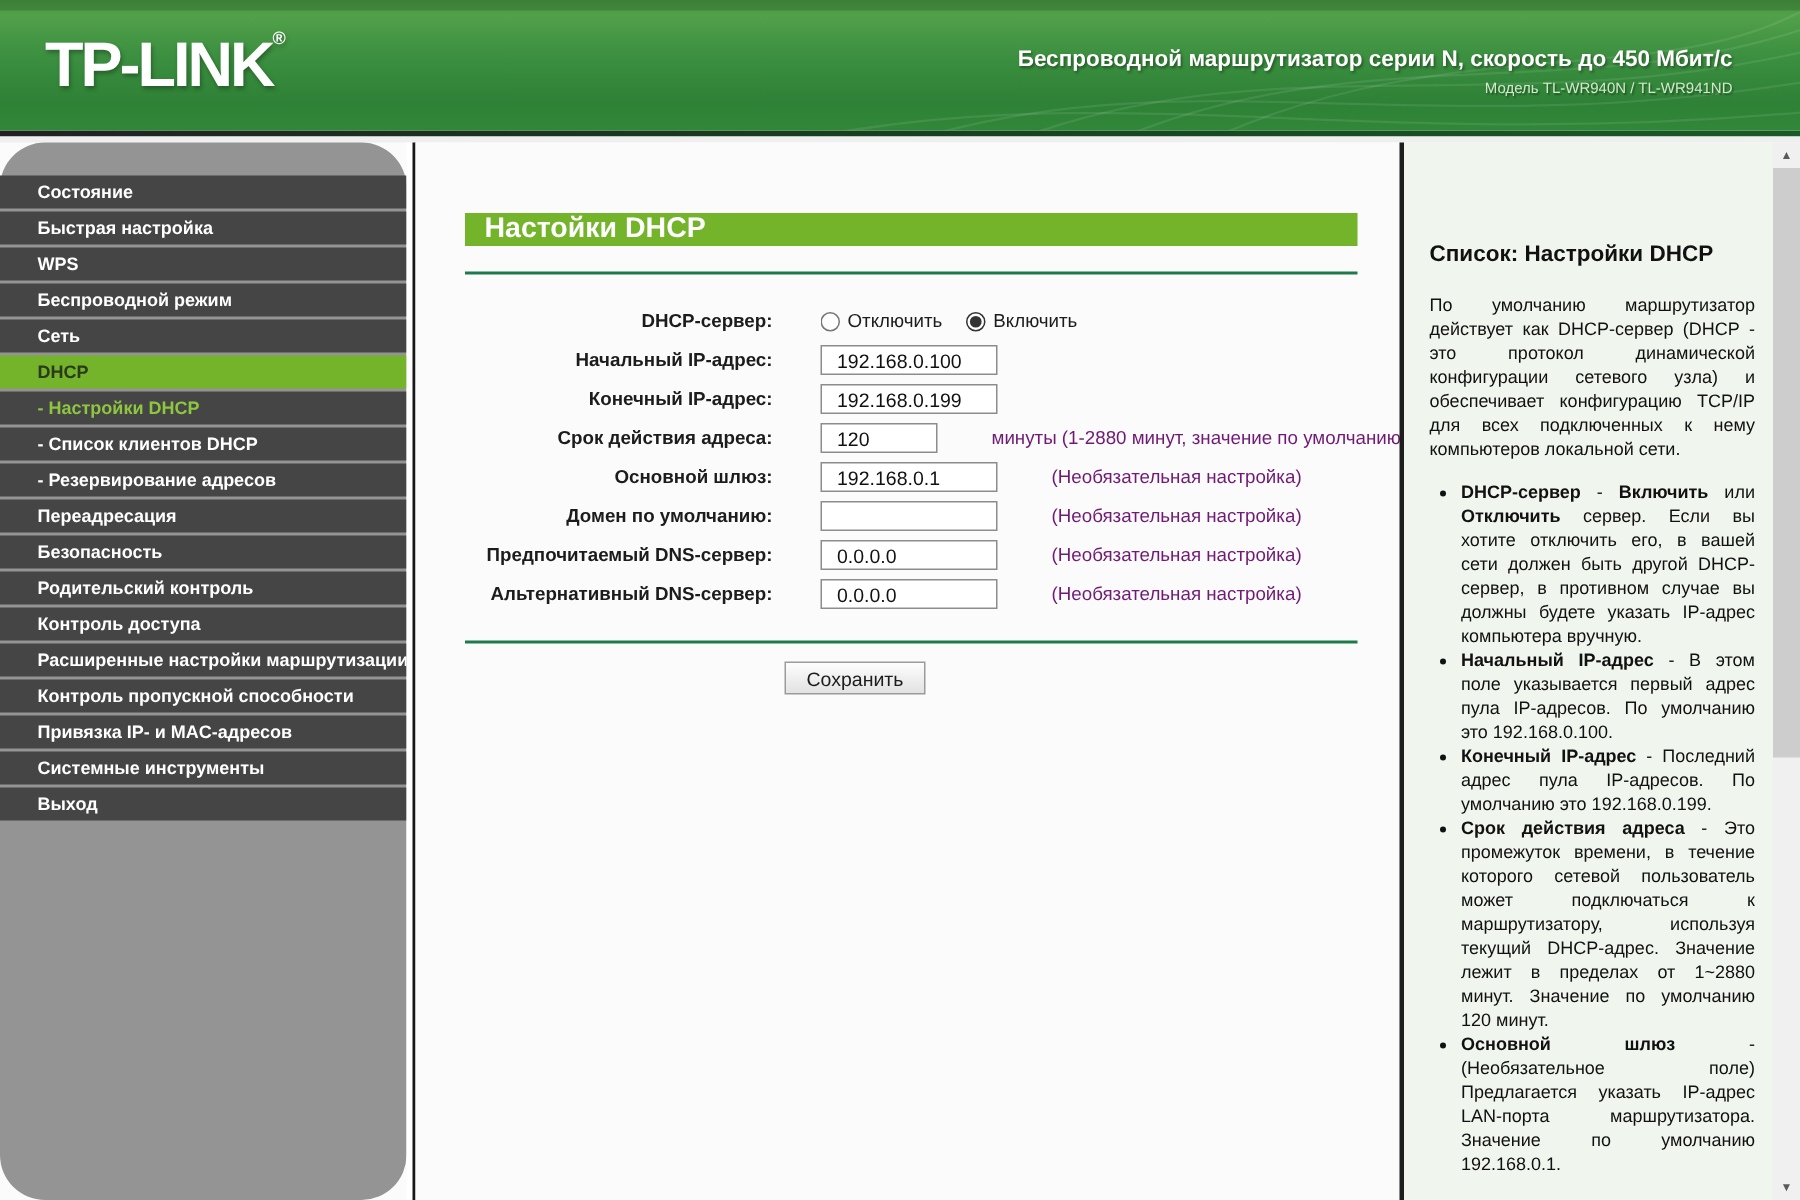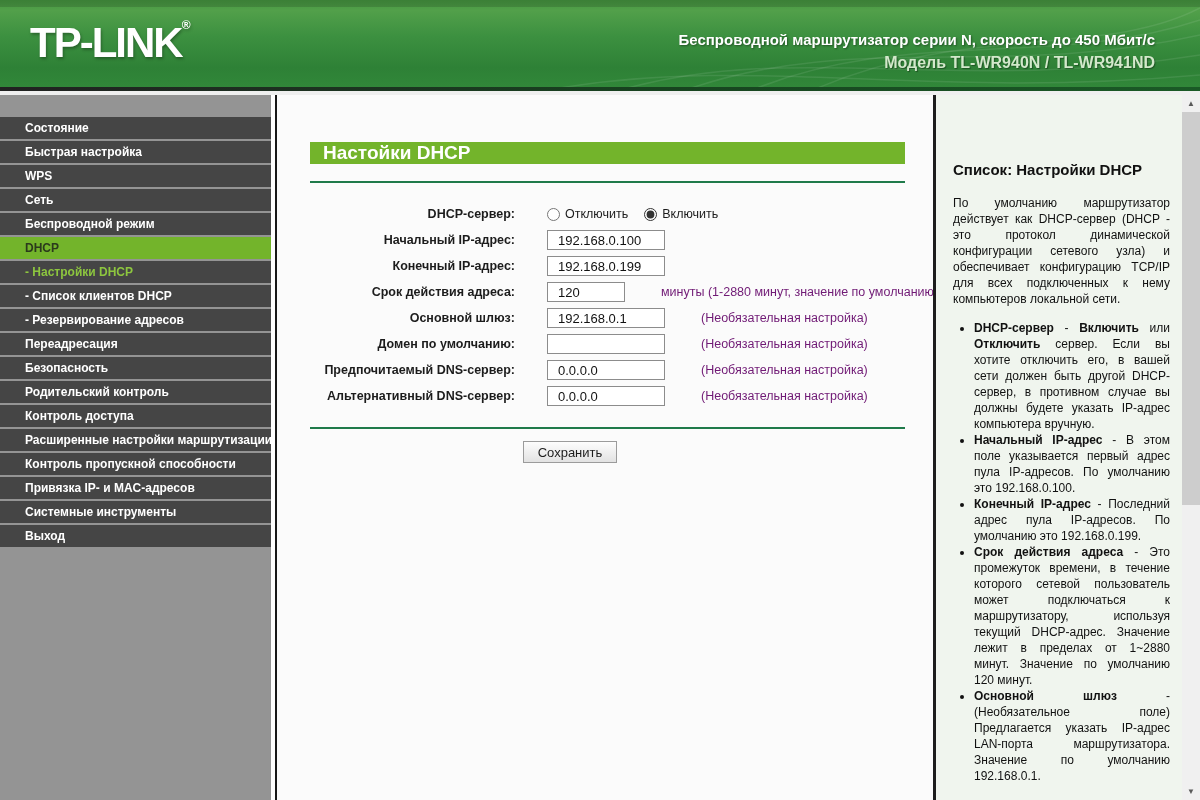--- a/index.html
+++ b/index.html
@@ -10,26 +10,26 @@
   .header { position:absolute; top:0; left:0; width:1200px; height:95px; }
   .header-green { position:relative; width:100%; height:87px; overflow:hidden;
     background:linear-gradient(180deg,#459540 0%,#52a04a 12%,#3c9040 42%,#2e8136 78%,#318739 100%); }
   .header-green::before { content:""; position:absolute; top:0; left:0; right:0; height:7px; background:rgba(0,0,0,0.14); }
   .deco { position:absolute; top:0; right:0; }
   .logo { position:absolute; left:30px; top:18px; color:#fff; font-weight:bold; font-size:42px; letter-spacing:-2px;
     text-shadow:1px 2px 3px rgba(0,0,0,0.3); }
   .logo sup { font-size:12px; letter-spacing:0; vertical-align:28px; }
   .header-right { position:absolute; right:45px; top:31px; text-align:right; }
   .tagline { color:#ffffff; font-weight:bold; font-size:15px; text-shadow:1px 1px 2px rgba(0,0,0,0.4); }
-  .model { color:#d3e8cb; font-weight:bold; font-size:16px; margin-top:6px; text-shadow:1px 1px 1px rgba(0,0,0,0.35); }
+  .model { color:#d3e8cb; font-weight:normal; font-size:10px; margin-top:6px; text-shadow:1px 1px 1px rgba(0,0,0,0.35); }
   .header-edge { width:100%; height:4px; background:linear-gradient(to right,#212121,#17431f 55%,#1a5a26); }
   .header-strip { width:100%; height:4px; background:#efefef; }
 
   
-  .sidebar { position:absolute; top:95px; left:0; width:271px; height:705px; background:#949494; padding-top:22px; }
+  .sidebar { position:absolute; top:95px; left:0; width:271px; height:705px; background:#949494; padding-top:22px;border-radius:30px; }
   .gap1   { position:absolute; top:95px; left:271px; width:4px; height:705px; background:#ffffff; }
   .vline1 { position:absolute; top:95px; left:275px; width:2px; height:705px; background:#181818; }
   .main   { position:absolute; top:95px; left:277px; width:656px; height:705px; background:#fbfbfb; }
   .vline2 { position:absolute; top:95px; left:933px; width:3px; height:705px; background:#1d1d1d; }
   .help   { position:absolute; top:95px; left:936px; width:246px; height:705px; background:#f0f5ee;
             padding:66px 12px 0 17px; overflow:hidden; }
   .scrollbar { position:absolute; top:95px; left:1182px; width:18px; height:705px; background:#f0f0f0; }
 
   
   .side-item { height:22px; line-height:22px; margin-bottom:2px; background:#454545; color:#ffffff;
@@ -97,22 +97,22 @@
       </div>
     </div>
     <div class="header-edge"></div>
     <div class="header-strip"></div>
   </header>
 
   <nav class="sidebar">
       <div class="side-item">Состояние</div>
       <div class="side-item">Быстрая настройка</div>
       <div class="side-item">WPS</div>
+      <div class="side-item">Беспроводной режим</div>
       <div class="side-item">Сеть</div>
-      <div class="side-item">Беспроводной режим</div>
       <div class="side-item selected">DHCP</div>
       <div class="side-item sub active">- Настройки DHCP</div>
       <div class="side-item sub">- Список клиентов DHCP</div>
       <div class="side-item sub">- Резервирование адресов</div>
       <div class="side-item">Переадресация</div>
       <div class="side-item">Безопасность</div>
       <div class="side-item">Родительский контроль</div>
       <div class="side-item">Контроль доступа</div>
       <div class="side-item">Расширенные настройки маршрутизации</div>
       <div class="side-item">Контроль пропускной способности</div>

